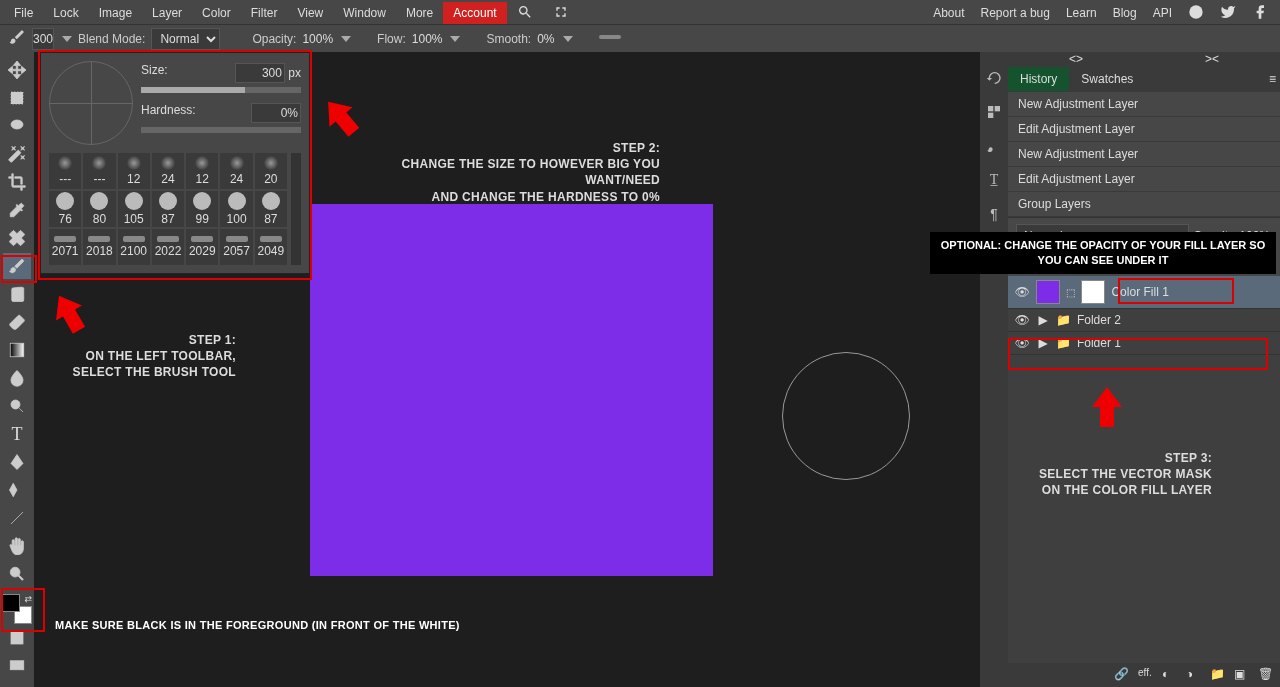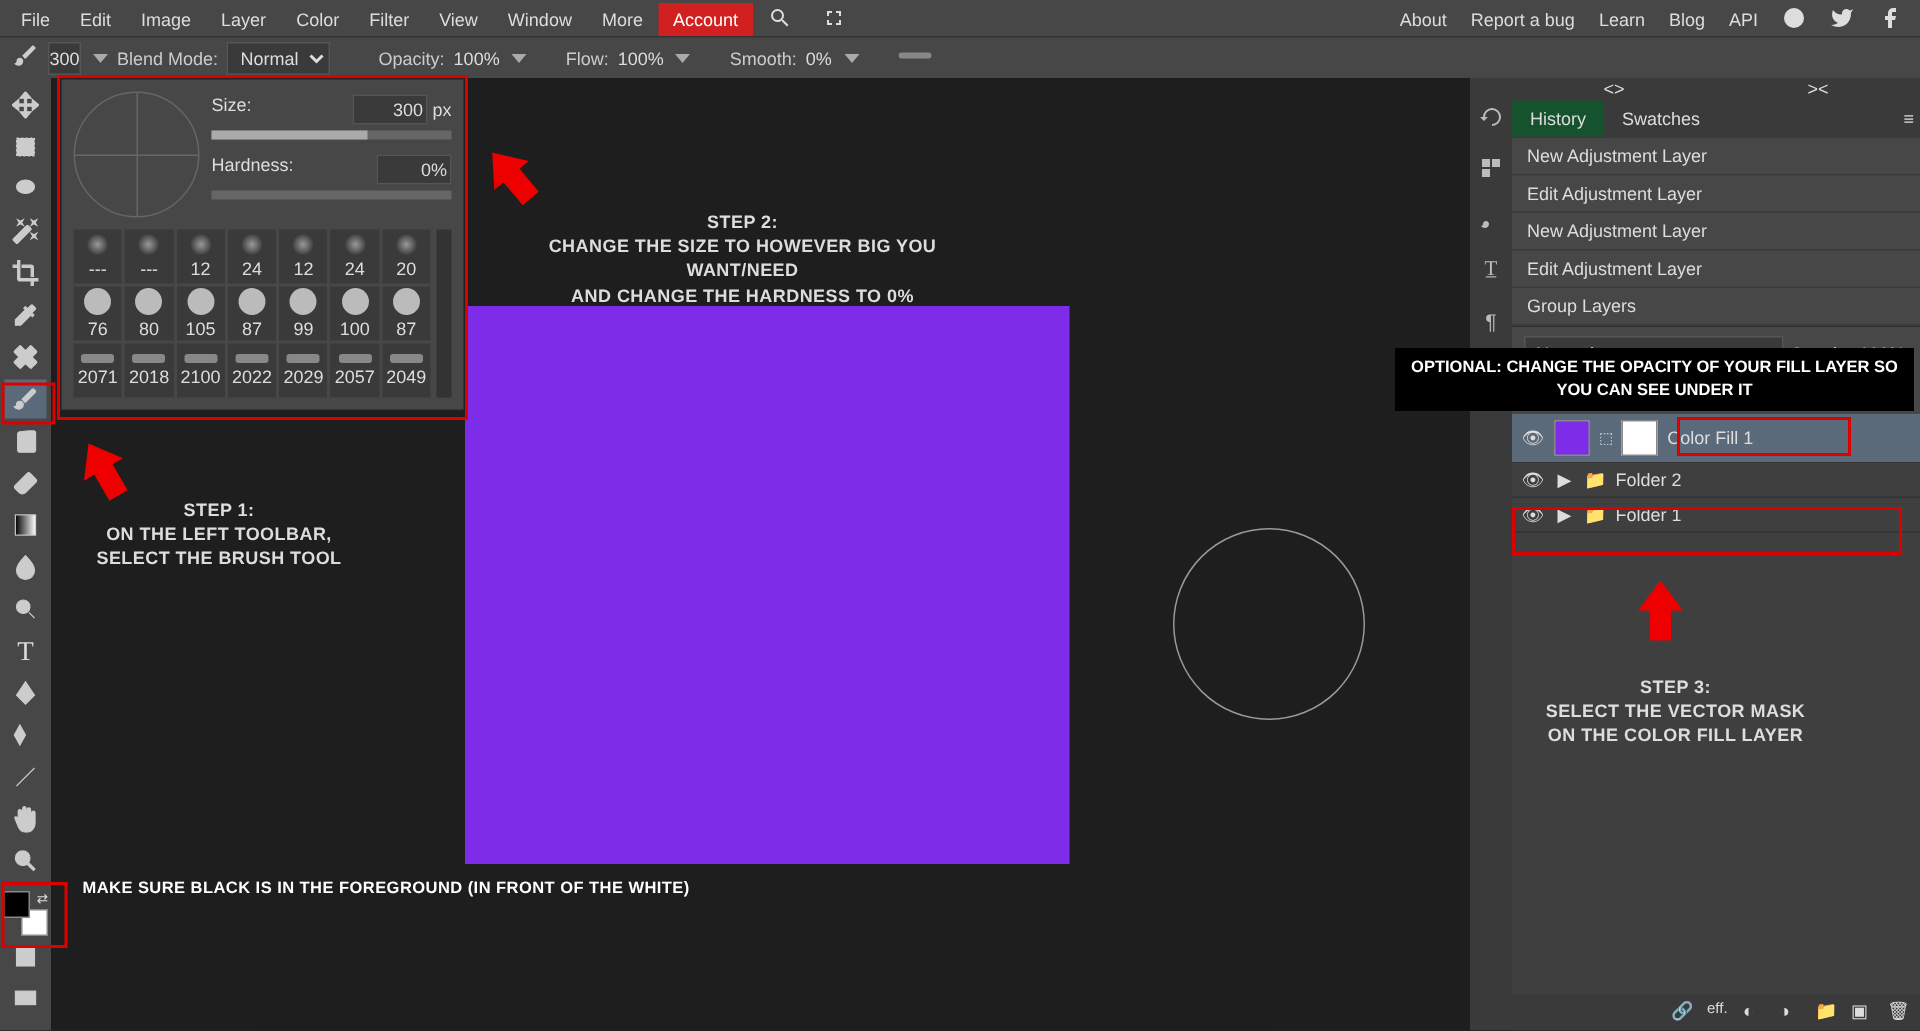--- a/index.html
+++ b/index.html
@@ -50,21 +50,21 @@
 .brushpop .gridwrap{display:flex}
 .brushpop .scrolltrack{width:10px;background:#333;margin-left:4px;position:relative}
 .brushpop .gridcol{flex:1}
 
 
 .canvasarea{position:absolute;left:34px;top:52px;right:300px;bottom:0;background:#1e1e1e;overflow:hidden}
 .purple{position:absolute;left:276px;top:152px;width:403px;height:372px;background:#7d2de8}
 .brushcircle{position:absolute;left:748px;top:300px;width:128px;height:128px;border:1px solid #999;border-radius:50%}
 
 
-.anno{position:absolute;color:#fff;font-weight:bold;text-align:center;text-transform:uppercase;font-size:11px;line-height:1.35;letter-spacing:0.3px}
+.anno{position:absolute;color:#fff;font-weight:bold;text-align:right;text-transform:uppercase;font-size:11px;line-height:1.35;letter-spacing:0.3px}
 .redbox{position:absolute;border:2px solid #d00;pointer-events:none;z-index:50}
 
 
 .rightcol{position:absolute;right:0;top:52px;width:300px;bottom:0;display:flex}
 .iconstrip{width:28px;background:#3a3a3a;display:flex;flex-direction:column;align-items:center;padding-top:16px;gap:14px}
 .iconstrip div{width:20px;height:20px;display:flex;align-items:center;justify-content:center;cursor:pointer}
 .iconstrip svg{width:16px;height:16px;fill:#bbb}
 .panels{flex:1;background:#474747;display:flex;flex-direction:column}
 .tabbar{height:26px;background:#3a3a3a;display:flex;align-items:center}
 .tabbar .tab{padding:5px 12px;cursor:pointer}
@@ -88,21 +88,21 @@
 .bottombar{height:24px;background:#3a3a3a;display:flex;align-items:center;justify-content:flex-end;padding:0 6px;gap:8px}
 .bottombar .ic{width:16px;height:16px;cursor:pointer}
 .blackstrip{position:absolute;background:#000;color:#fff;padding:6px 10px;font-weight:bold;font-size:11px;text-align:center;text-transform:uppercase;z-index:20;line-height:1.35}
 .collapse{height:14px;background:#3a3a3a;text-align:center;font-size:10px;color:#999;display:flex;justify-content:space-around;align-items:center}
 </style>
 </head>
 <body>
 
 <div class="menubar">
   <div class="mi">File</div>
-  <div class="mi">Edit</div>
+  <div class="mi">Lock</div>
   <div class="mi">Image</div>
   <div class="mi">Layer</div>
   <div class="mi">Color</div>
   <div class="mi">Filter</div>
   <div class="mi">View</div>
   <div class="mi">Window</div>
   <div class="mi">More</div>
   <div class="mi account">Account</div>
   <div class="mi"><svg viewBox="0 0 24 24">
         <path d="M15.5 14h-.79l-.28-.27A6.47 6.47 0 0016 9.5 6.5 6.5 0 109.5 16c1.61 0 3.09-.59 4.23-1.57l.27.28v.79l5 4.99L20.49 19l-4.99-5zm-6 0C7.01 14 5 11.99 5 9.5S7.01 5 9.5 5 14 7.01 14 9.5 11.99 14 9.5 14z"></path>
@@ -514,13 +514,13 @@
     <div style="white-space:pre-line">CHANGE THE SIZE TO HOWEVER BIG YOU WANT/NEED
 AND CHANGE THE HARDNESS TO 0%</div>
 </div>
 <div class="anno" style="left:1022px;top:450px;width:190px;z-index:40">
   <div>STEP 3:</div>
     <div style="white-space:pre-line">SELECT THE VECTOR MASK
 ON THE COLOR FILL LAYER</div>
 </div>
 <div class="blackstrip" style="left:930px;top:232px;width:346px">OPTIONAL: CHANGE THE OPACITY OF YOUR FILL LAYER SO
 YOU CAN SEE UNDER IT</div>
-<div class="anno" style="left:55px;top:585px;text-align:right">MAKE SURE BLACK IS IN THE FOREGROUND (IN FRONT OF THE WHITE)</div>
+<div class="anno" style="left:55px;top:618px;text-align:right">MAKE SURE BLACK IS IN THE FOREGROUND (IN FRONT OF THE WHITE)</div>
 
 </body></html>

